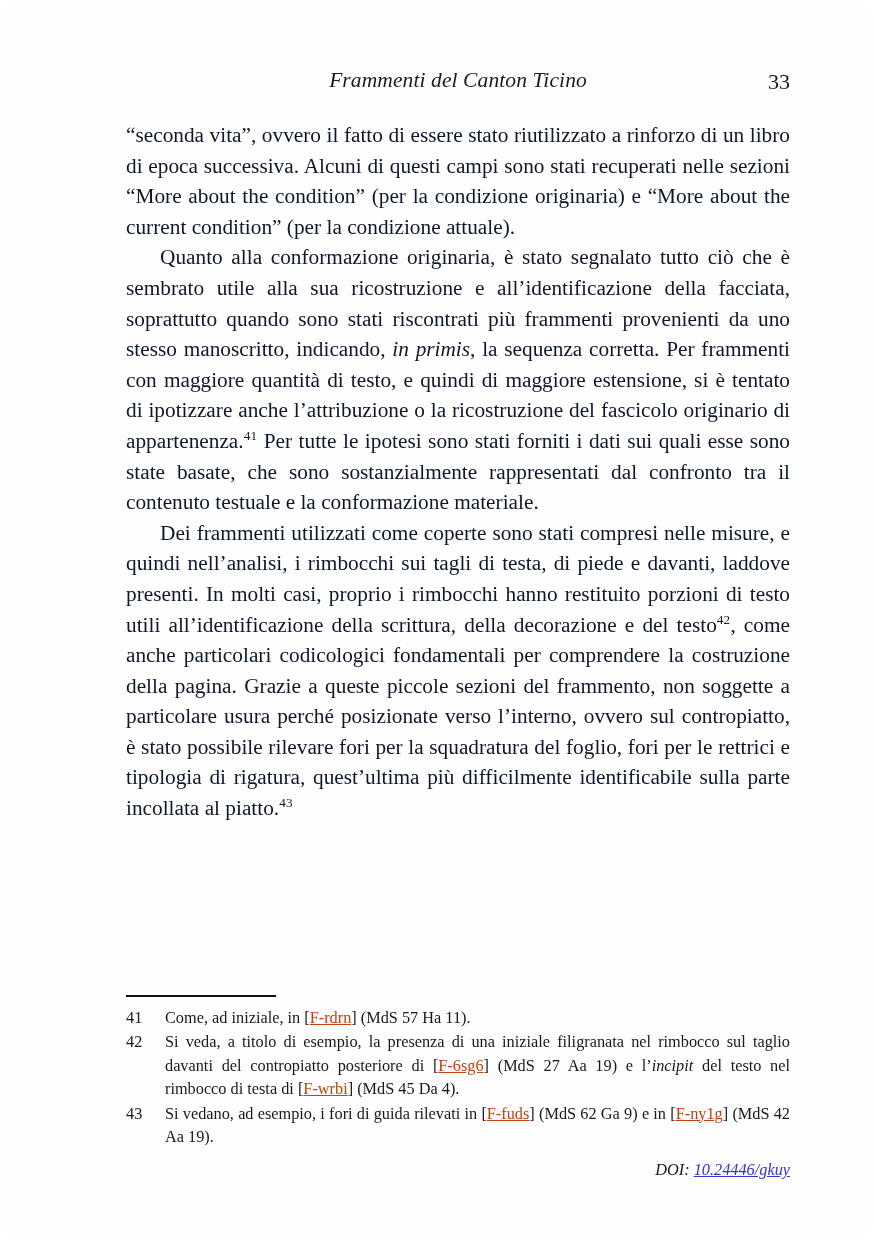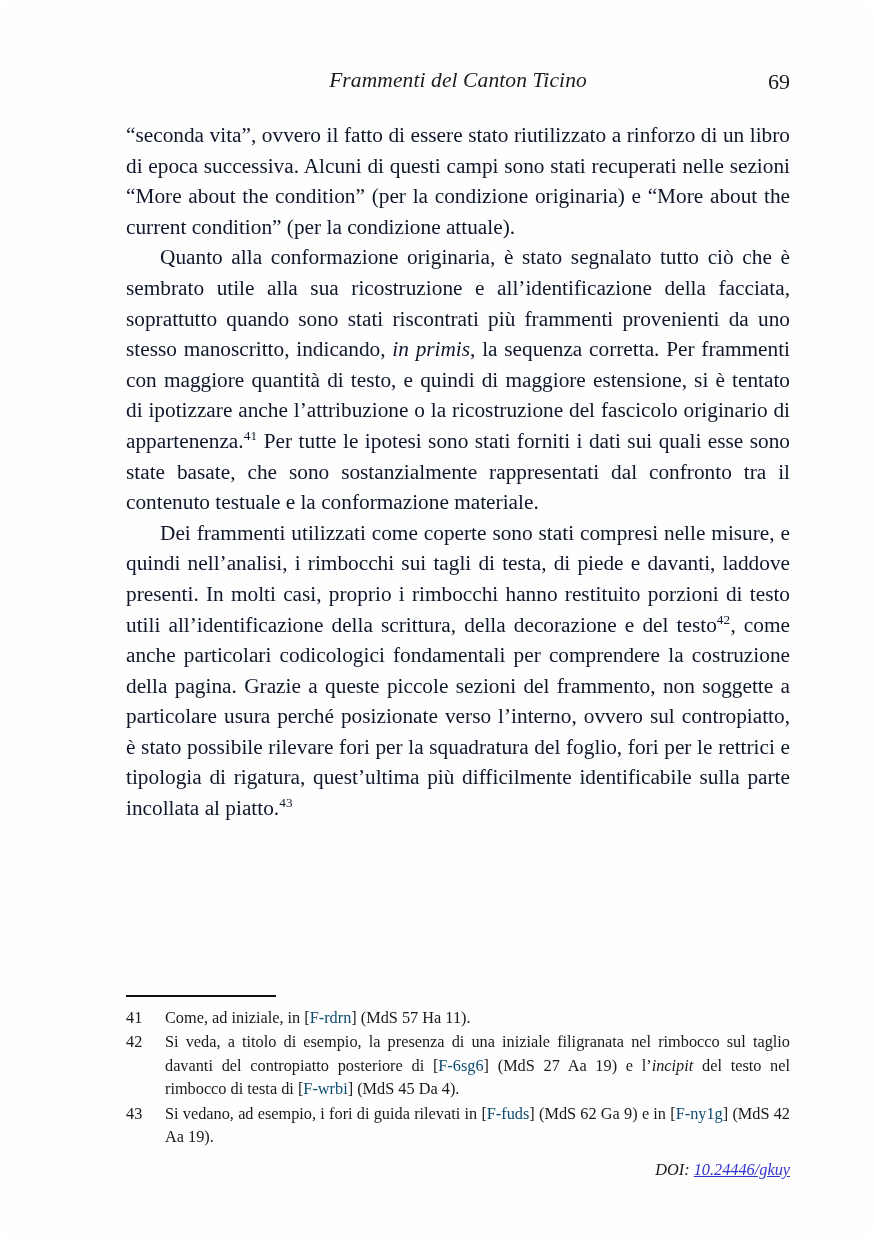--- a/index.html
+++ b/index.html
@@ -107,21 +107,22 @@
   .footnote-num {
     position: absolute;
     left: 0;
     top: 0;
     width: 30px;
     text-align: left;
     font-size: 16.3px;
     color: #191919;
   }
   a.ref-link, .ref-link {
-    color: #0c4a6e;
+    color: #c2410c;
+    text-decoration: underline;
     text-underline-offset: 1px;
   }
 
   
   .doi-line {
     position: absolute;
     right: 84px;
     top: 1160px;
     font-size: 16.3px;
     font-style: italic;
@@ -135,21 +136,21 @@
     font-style: italic;
   }
 </style>
 </head>
 <body>
 
 <div class="page">
 
   <div class="running-head">
     <span class="running-head-title">Frammenti del Canton Ticino</span>
-    <span class="running-head-folio">69</span>
+    <span class="running-head-folio">33</span>
   </div>
 
   <div class="body-block">
 
     <p class="para"><span>“seconda vita”, ovvero il fatto di essere stato riutilizzato a rinforzo di un libro di epoca successiva. Alcuni di questi campi sono stati recuperati nelle sezioni “More about the condition” (per la condizione originaria) e “More about the current condition” (per la condizione attuale).</span></p>
 
 
     <p class="para indent"><span>Quanto alla conformazione originaria, è stato segnalato tutto ciò che è sembrato utile alla sua ricostruzione e all’identificazione della facciata, soprattutto quando sono stati riscontrati più frammenti provenienti da uno stesso manoscritto, indicando, </span><span class="it">in primis</span><span>, la sequenza corretta. Per frammenti con maggiore quantità di testo, e quindi di maggiore estensione, si è tentato di ipotizzare anche l’attribuzione o la ricostruzione del fascicolo originario di appartenenza.</span><sup class="fn-ref">41</sup><span> Per tutte le ipotesi sono stati forniti i dati sui quali esse sono state basate, che sono sostanzialmente rappresentati dal confronto tra il contenuto testuale e la conformazione materiale.</span></p>
 
     <p class="para indent"><span>Dei frammenti utilizzati come coperte sono stati compresi nelle misure, e quindi nell’analisi, i rimbocchi sui tagli di testa, di piede e davanti, laddove presenti. In molti casi, proprio i rimbocchi hanno restituito porzioni di testo utili all’identificazione della scrittura, della decorazione e del testo</span><sup class="fn-ref">42</sup><span>, come anche particolari codicologici fondamentali per comprendere la costruzione della pagina. Grazie a queste piccole sezioni del frammento, non soggette a particolare usura perché posizionate verso l’interno, ovvero sul contropiatto, è stato possibile rilevare fori per la squadratura del foglio, fori per le rettrici e tipologia di rigatura, quest’ultima più difficilmente identificabile sulla parte incollata al piatto.</span><sup class="fn-ref">43</sup></p>

